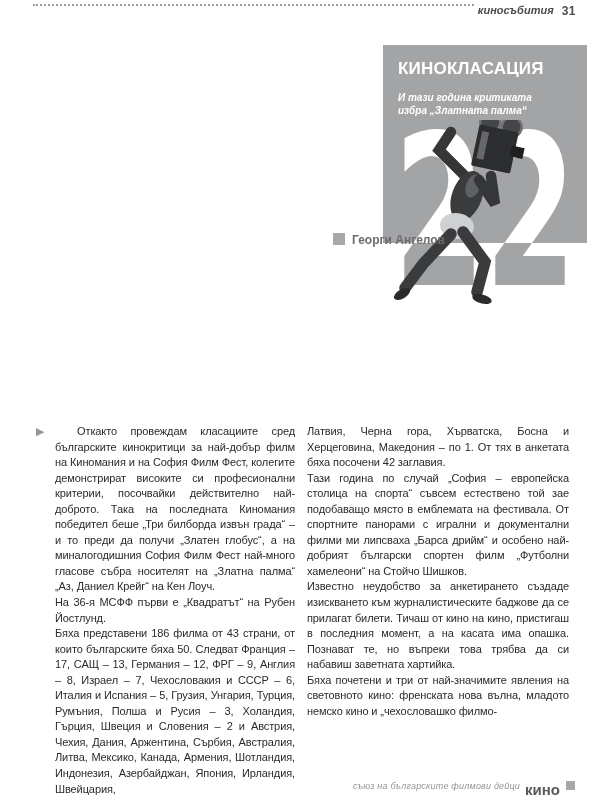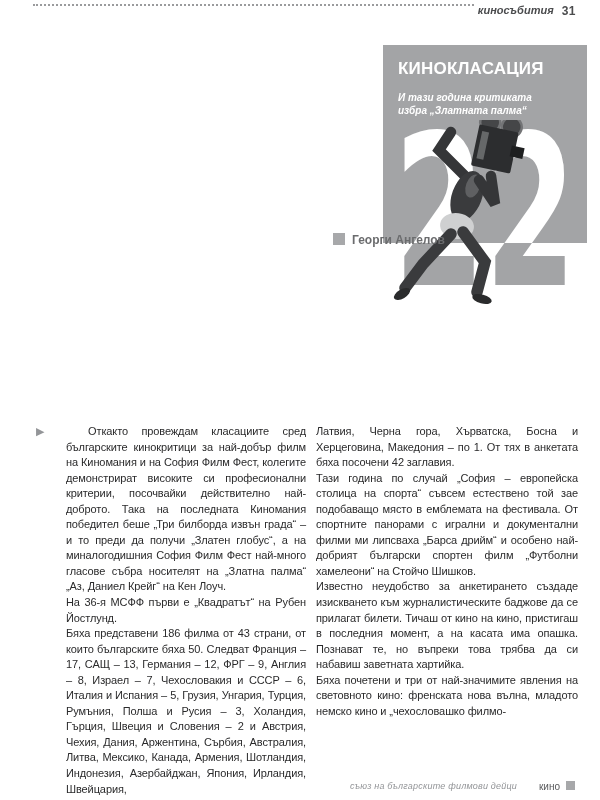--- a/index.html
+++ b/index.html
@@ -24,29 +24,29 @@
 
   
   .byline { position:absolute; left:295px; top:233px; display:flex; align-items:flex-start;margin-left:38px; }
   .byline .sq { width:12px; height:12px; background:#a7a8aa; margin-right:7px; }
   .byline .name { font-size:12px; font-weight:bold; color:#6b6c6e; }
 
   
   .marker { position:absolute; left:36px; top:426px; font-size:11px; color:#939598; line-height:1; }
   .col { position:absolute; top:424px; font-size:11px; line-height:15.55px;
          text-align:justify; color:#2a2a2b; letter-spacing:-0.1px; }
-  .col.left  { left:66px;  width:240px; }
-  .col.right { left:316px; width:262px; }
+  .col.left  { left:55px;  width:240px; }
+  .col.right { left:307px; width:262px; }
   .col p { margin:0; }
   .col p.indent { text-indent:22px; }
 
   
   .footer { position:absolute; top:781px; right:25px; display:flex; }
   .footer .org { font-size:9px; font-style:italic; color:#939598; letter-spacing:.2px; }
-  .footer .brand { font-size:10px; font-weight:normal; color:#58595b; margin-left:22px; }
+  .footer .brand { font-size:15px; font-weight:bold; color:#58595b; margin-left:5px; }
   .footer .sq { width:9px; height:9px; background:#a7a8aa; margin-left:6px; }
 </style>
 </head>
 <body>
 
 <div class="header">
   <div class="dots"></div>
   <span class="section">киносъбития</span>
   <span class="page">31</span>
 </div>

